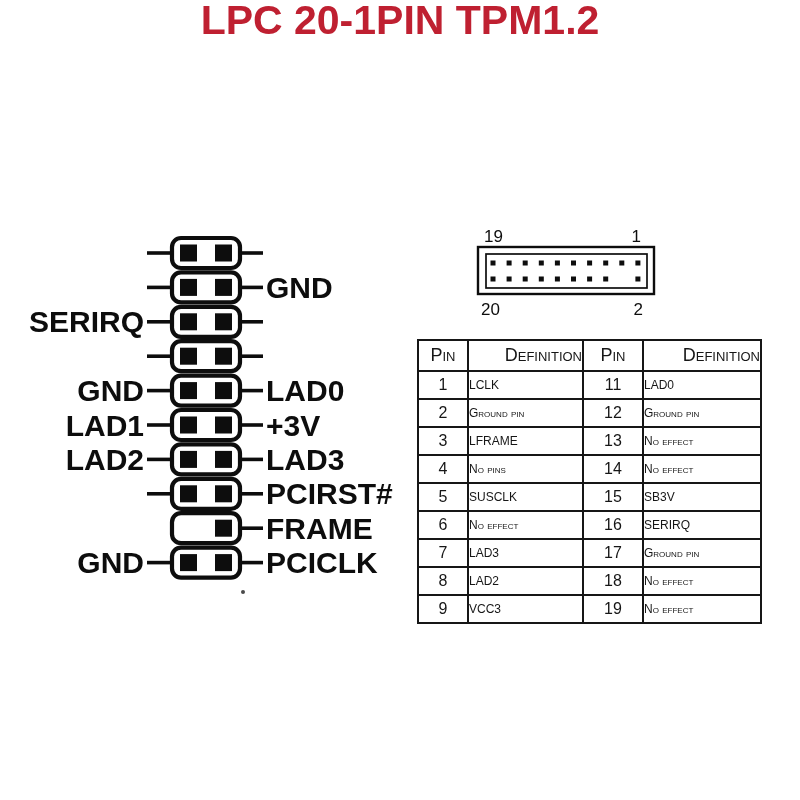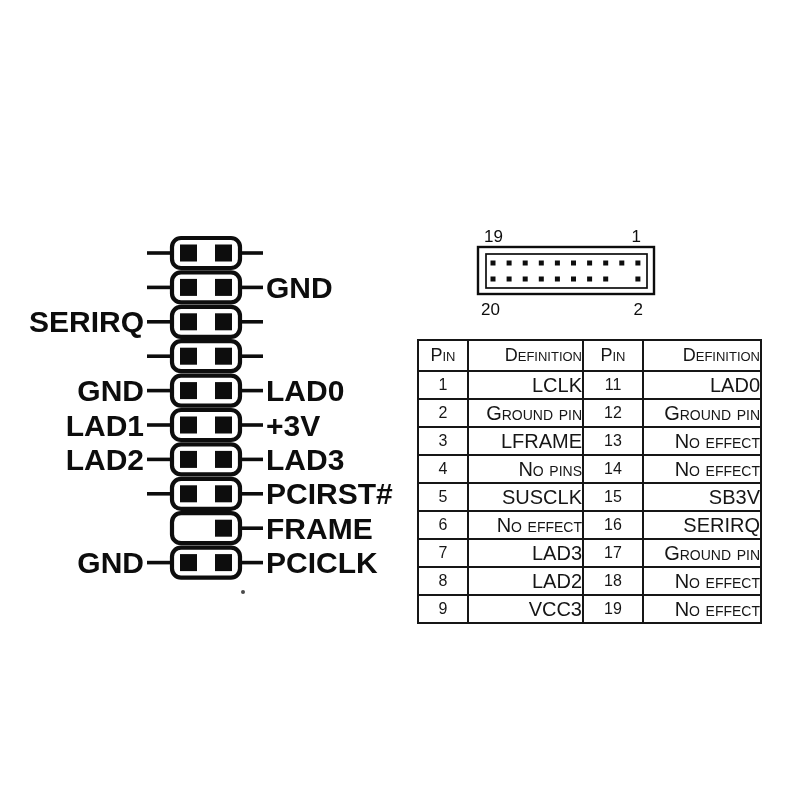--- a/index.html
+++ b/index.html
@@ -41,27 +41,28 @@
   }
   table.pin-table th{
     height:29px;
     font-size:18px;
     font-weight:normal;
     font-variant:small-caps;
   }
   th.hdr-pin{ text-align:center;margin-top:18px; }
   th.hdr-def{ text-align:right; padding-left:7px; }
   td.num{ text-align:center; font-size:16px; }
-  td.def{ text-align:right; padding-left:11px; font-size:20px; font-variant:small-caps; }
+  td.def{ text-align:left; padding-left:11px; font-size:12px; font-variant:small-caps; }
 </style>
 </head>
 <body>
 
 <div class="canvas">
 
+  <div class="page-title" style="color: rgb(191, 32, 49);">LPC 20-1PIN TPM1.2</div>
 
   <svg class="diagram-svg" id="diagram-svg" viewBox="0 0 800 800" xmlns="http://www.w3.org/2000/svg">
       <rect x="172" y="238" width="68" height="30" rx="9" ry="9" fill="#ffffff" stroke="#0d0d0d" stroke-width="4.2"></rect>
       <rect x="180" y="244.5" width="17" height="17" fill="#0d0d0d"></rect>
       <rect x="215" y="244.5" width="17" height="17" fill="#0d0d0d"></rect>
       <line x1="147" y1="253" x2="174" y2="253" stroke="#0d0d0d" stroke-width="3.6"></line>
       <line x1="240" y1="253" x2="263" y2="253" stroke="#0d0d0d" stroke-width="3.6"></line>
       <rect x="172" y="272.4" width="68" height="30" rx="9" ry="9" fill="#ffffff" stroke="#0d0d0d" stroke-width="4.2"></rect>
       <rect x="180" y="278.9" width="17" height="17" fill="#0d0d0d"></rect>
       <rect x="215" y="278.9" width="17" height="17" fill="#0d0d0d"></rect>

